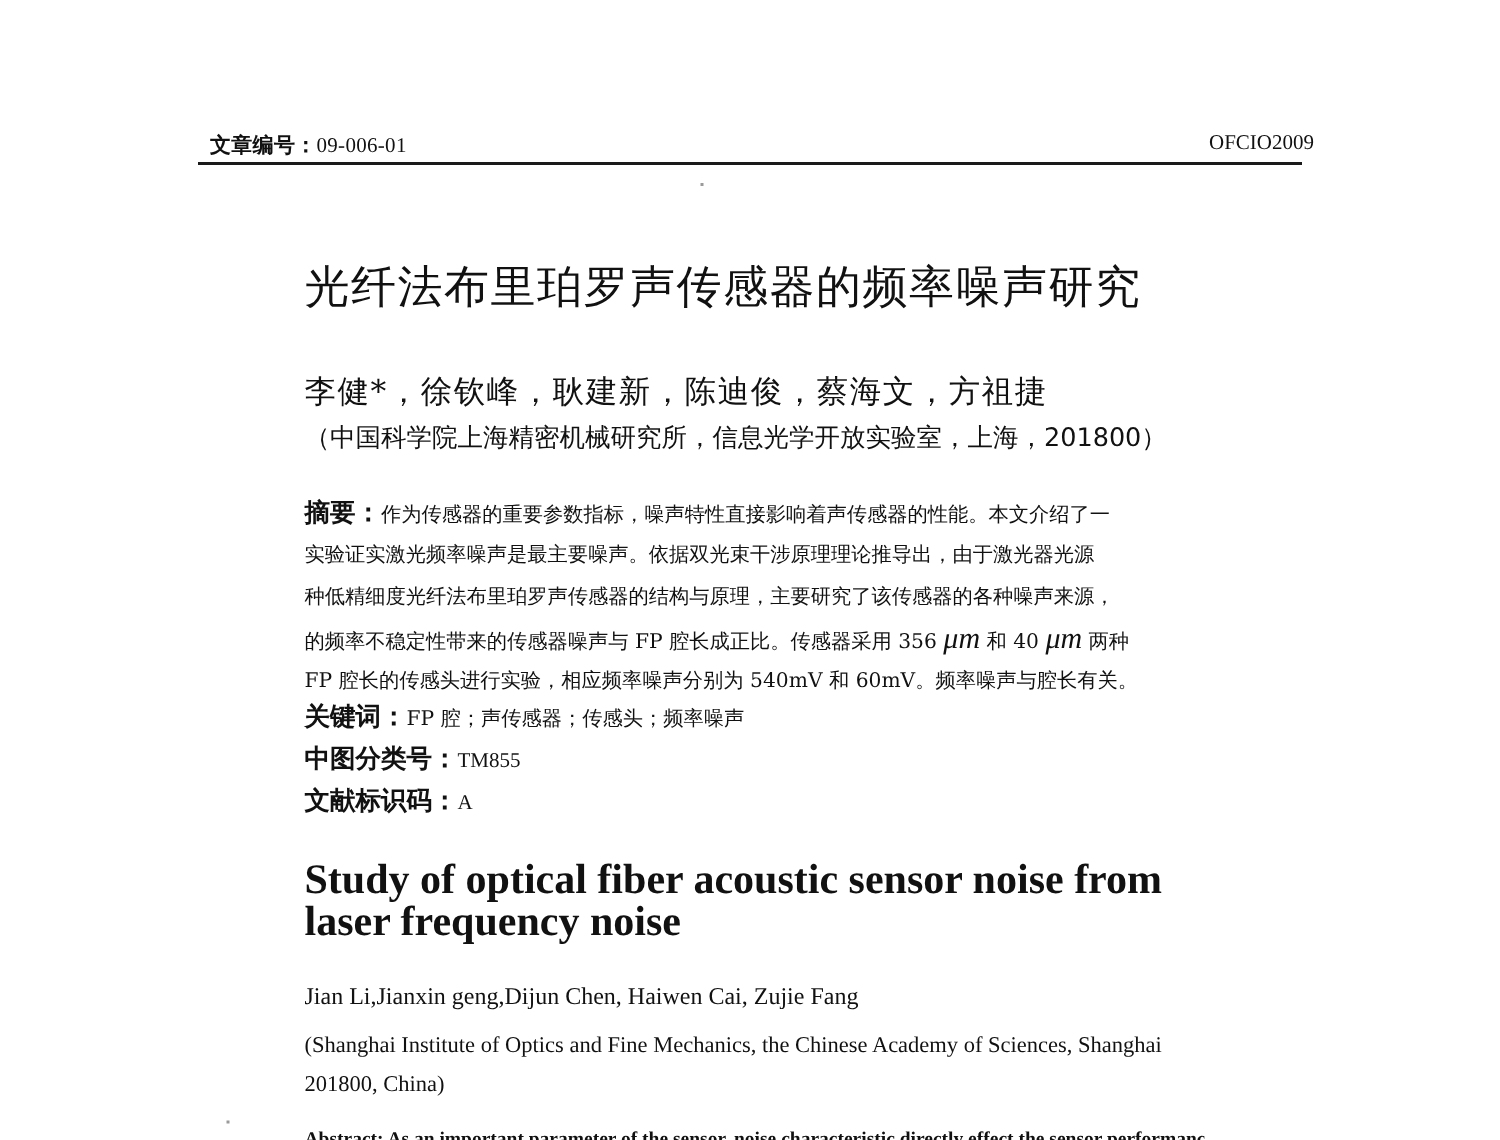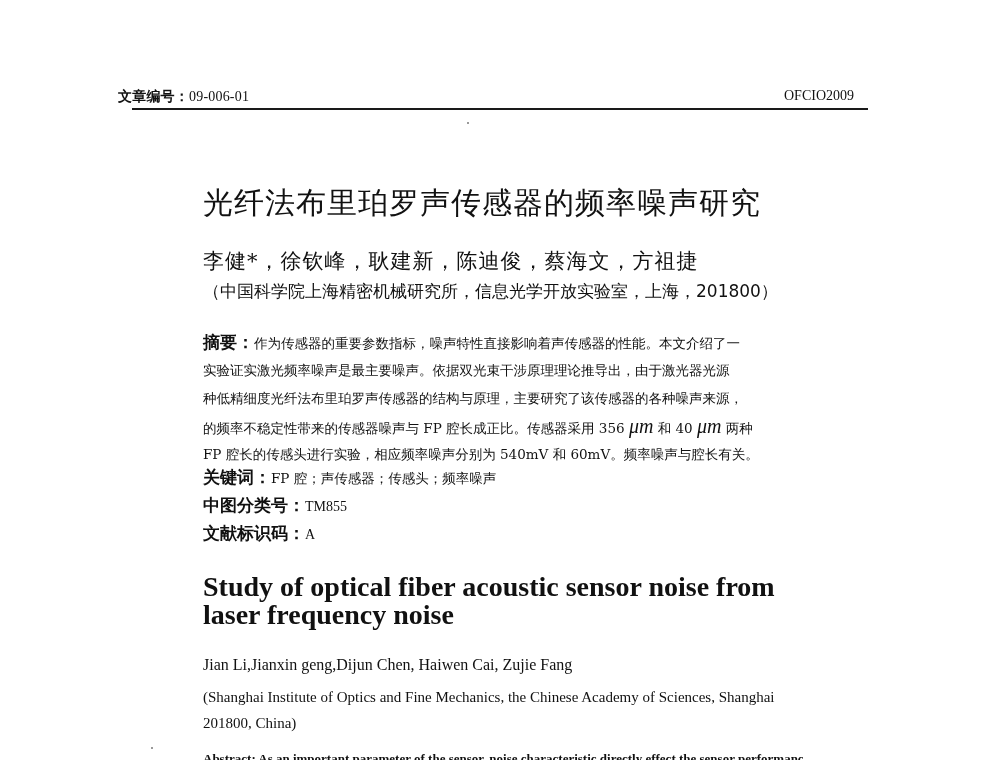--- a/index.html
+++ b/index.html
@@ -15,21 +15,21 @@
       color: #111111;
       font-family: "Liberation Serif", "DejaVu Serif", serif;
     }
     .page {
       position: absolute;
       left: 0; top: 0;
       width: 1000px; height: 760px;
     }
     .running-header {
       position: absolute;
-      left: 118px;
+      left: 140px;
       top: 88px;
       width: 736px;
       height: 20px;
     }
     .header-left {
       position: absolute;
       left: 0;
       top: 0;
       font-size: 14px;
       font-weight: bold;
@@ -55,21 +55,21 @@
       background: #1a1a1a;
     }
     .speck {
       position: absolute;
       width: 2px; height: 2px;
       background: #9a9a9a;
     }
     .title-cn {
       position: absolute;
       left: 203px;
-      top: 183px;
+      top: 171px;
       font-size: 30px;
       font-family: "DejaVu Sans", sans-serif;
       font-weight: normal;
       letter-spacing: 1px;
       white-space: nowrap;
     }
     .authors-cn {
       position: absolute;
       left: 203px;
       top: 247px;

